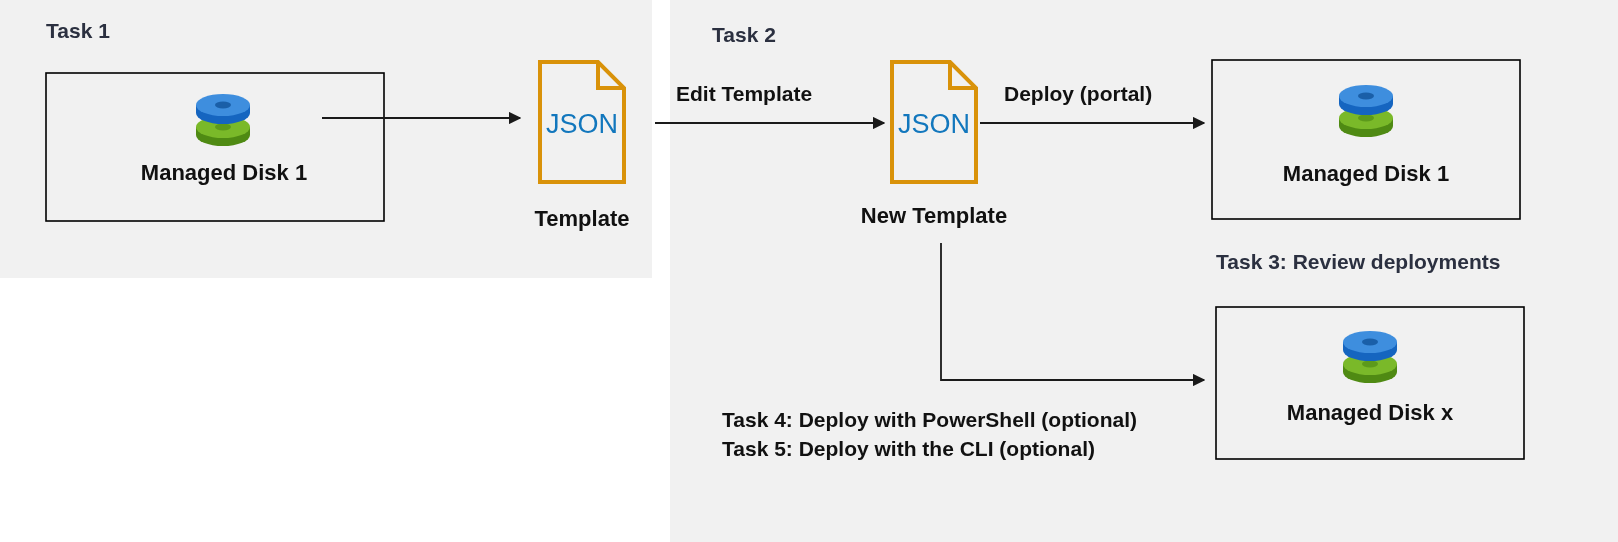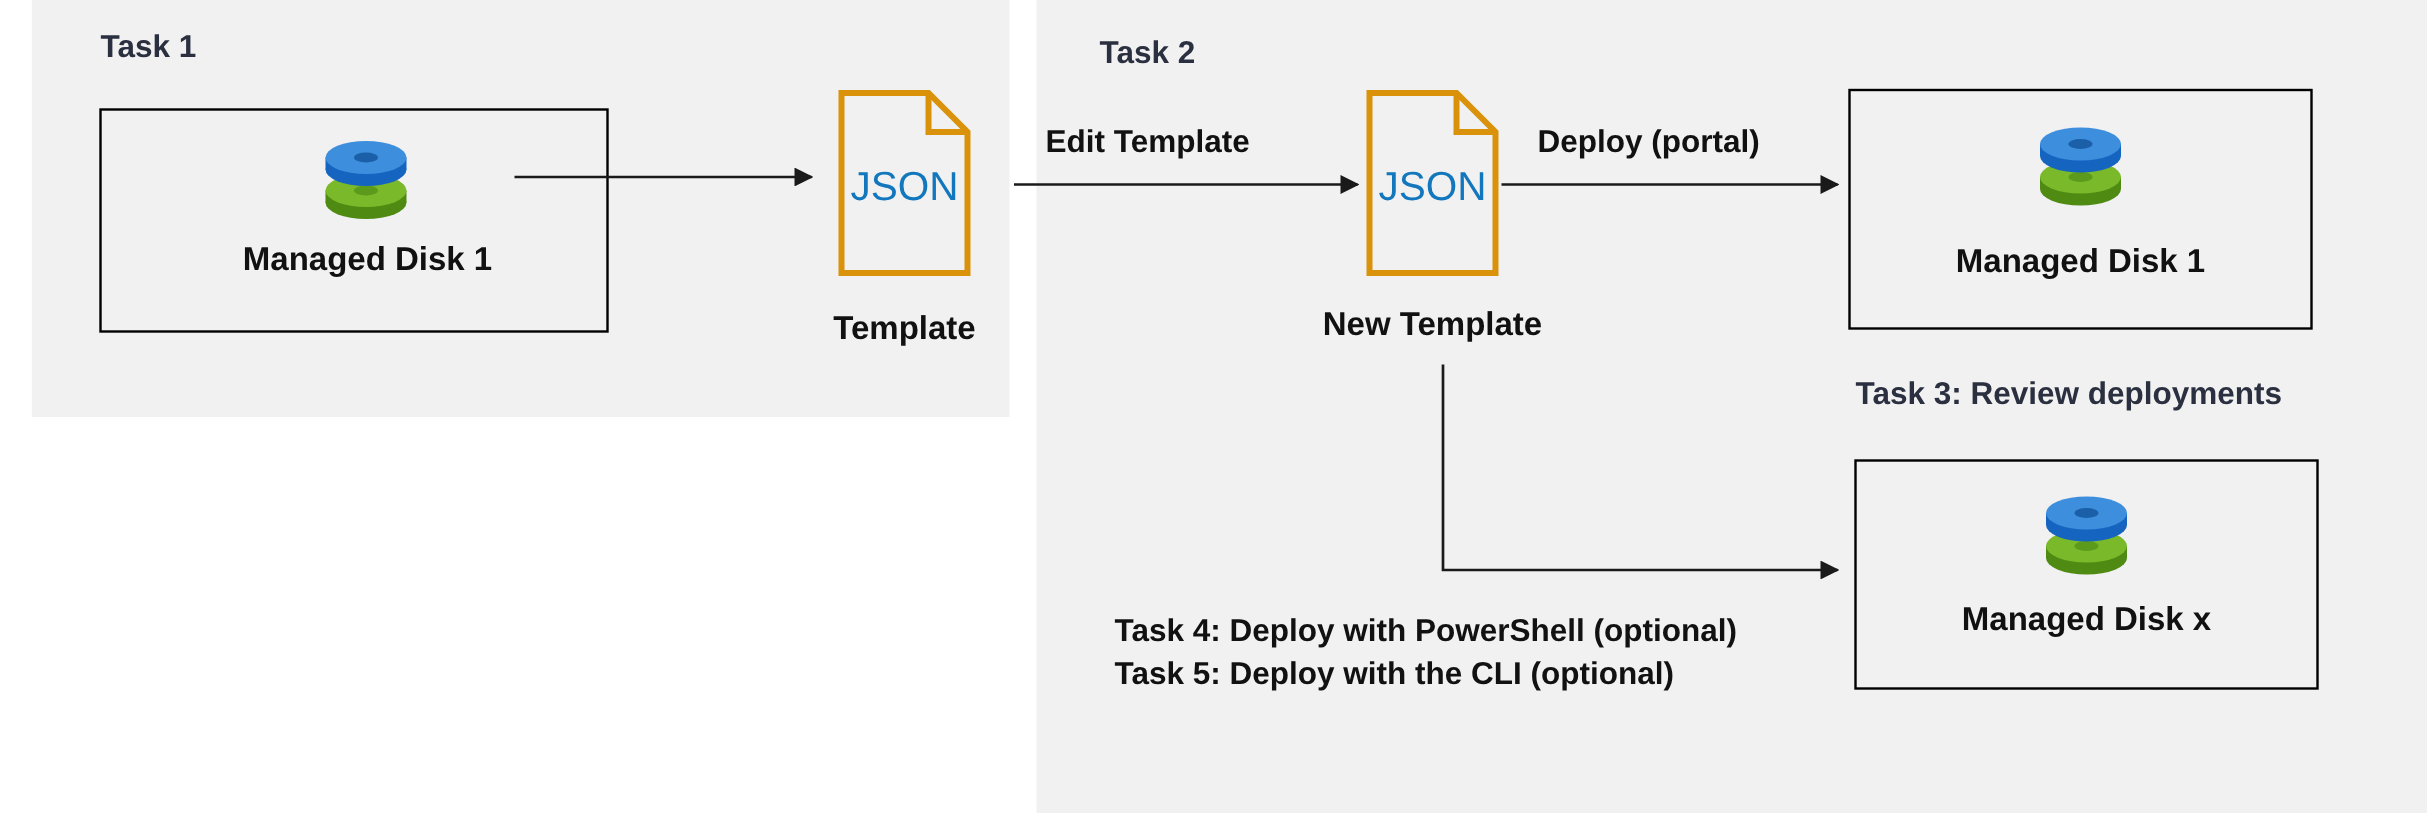--- a/index.html
+++ b/index.html
@@ -11,21 +11,20 @@
     width: 1618px;
     height: 542px;
     font-family: "Liberation Sans", sans-serif;
     overflow: hidden;
   }
   #diagram-root {
     position: relative;
     width: 1392px;
     height: 542px;
     background: #ffffff;
-    padding-left: 21px;
   }
   svg.diagram {
     display: block;
     width: 1618px;
     height: 542px;
   }
   .panel-bg { fill: #f1f1f1; }
   .task-heading {
     font-family: "Liberation Sans", sans-serif;
     font-weight: bold;

